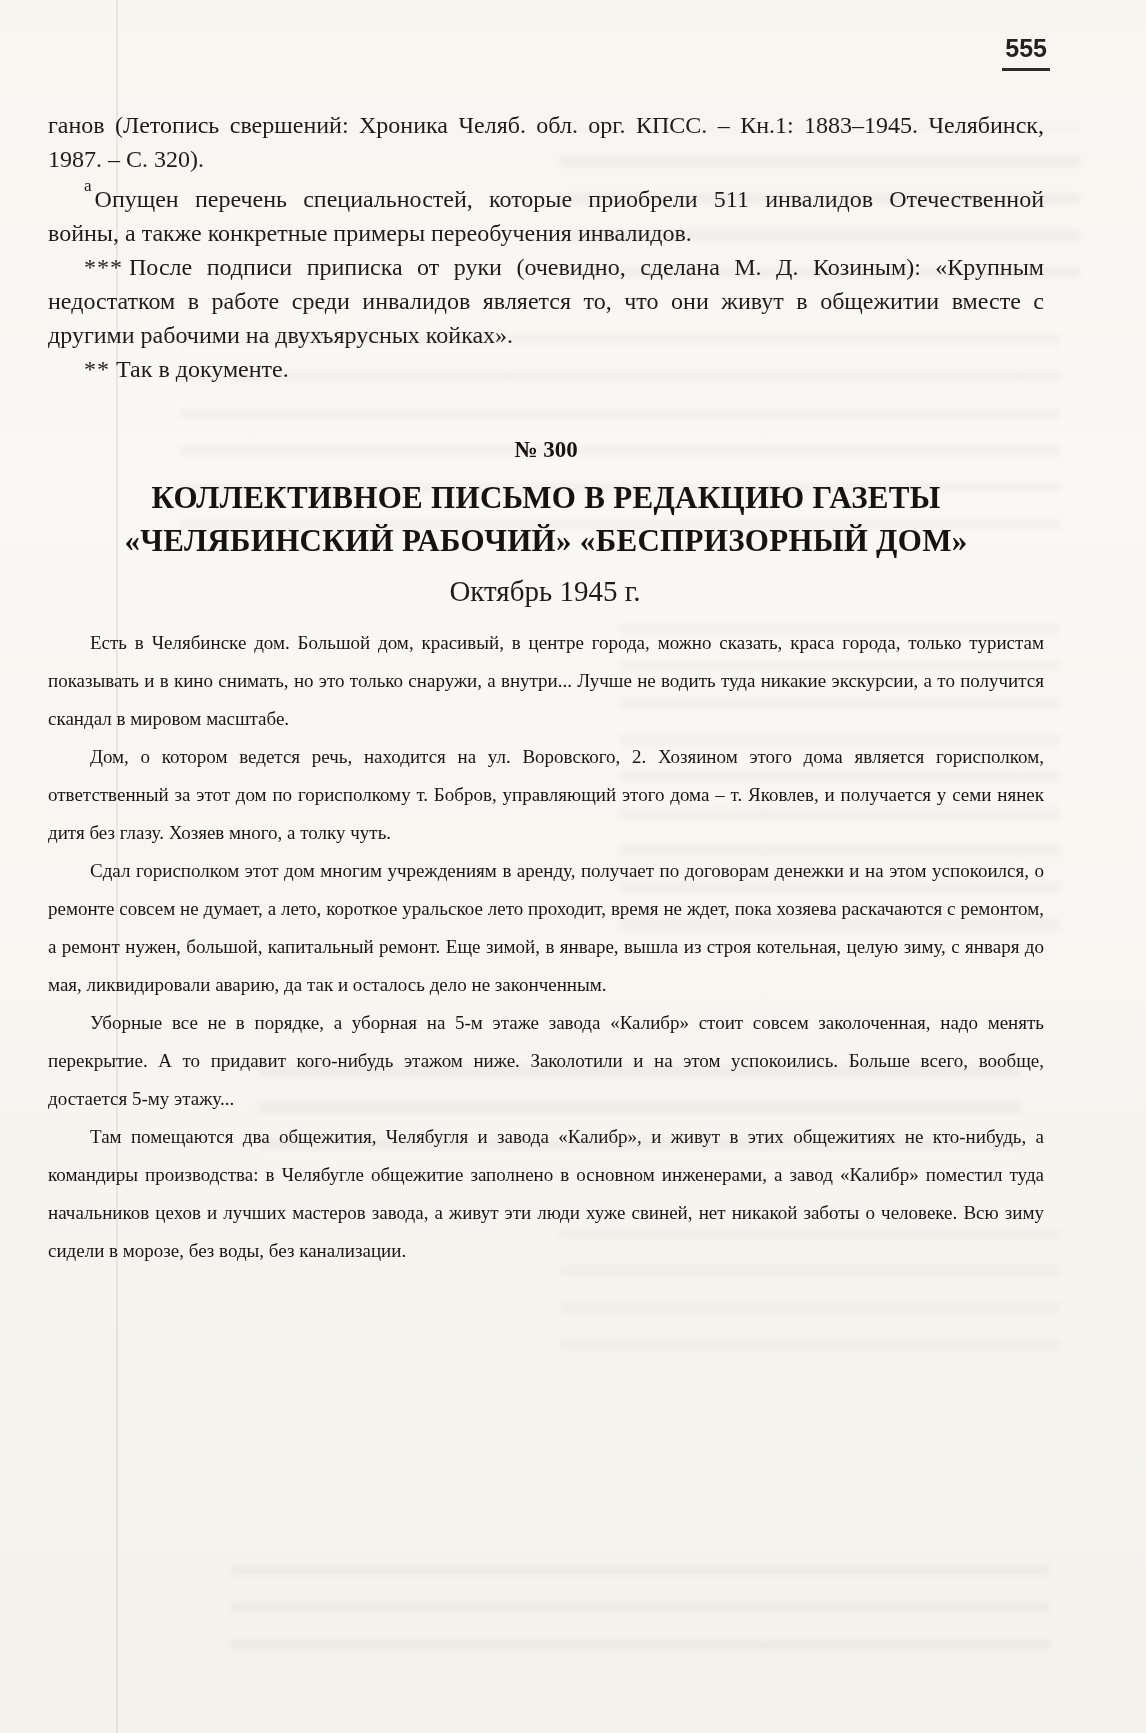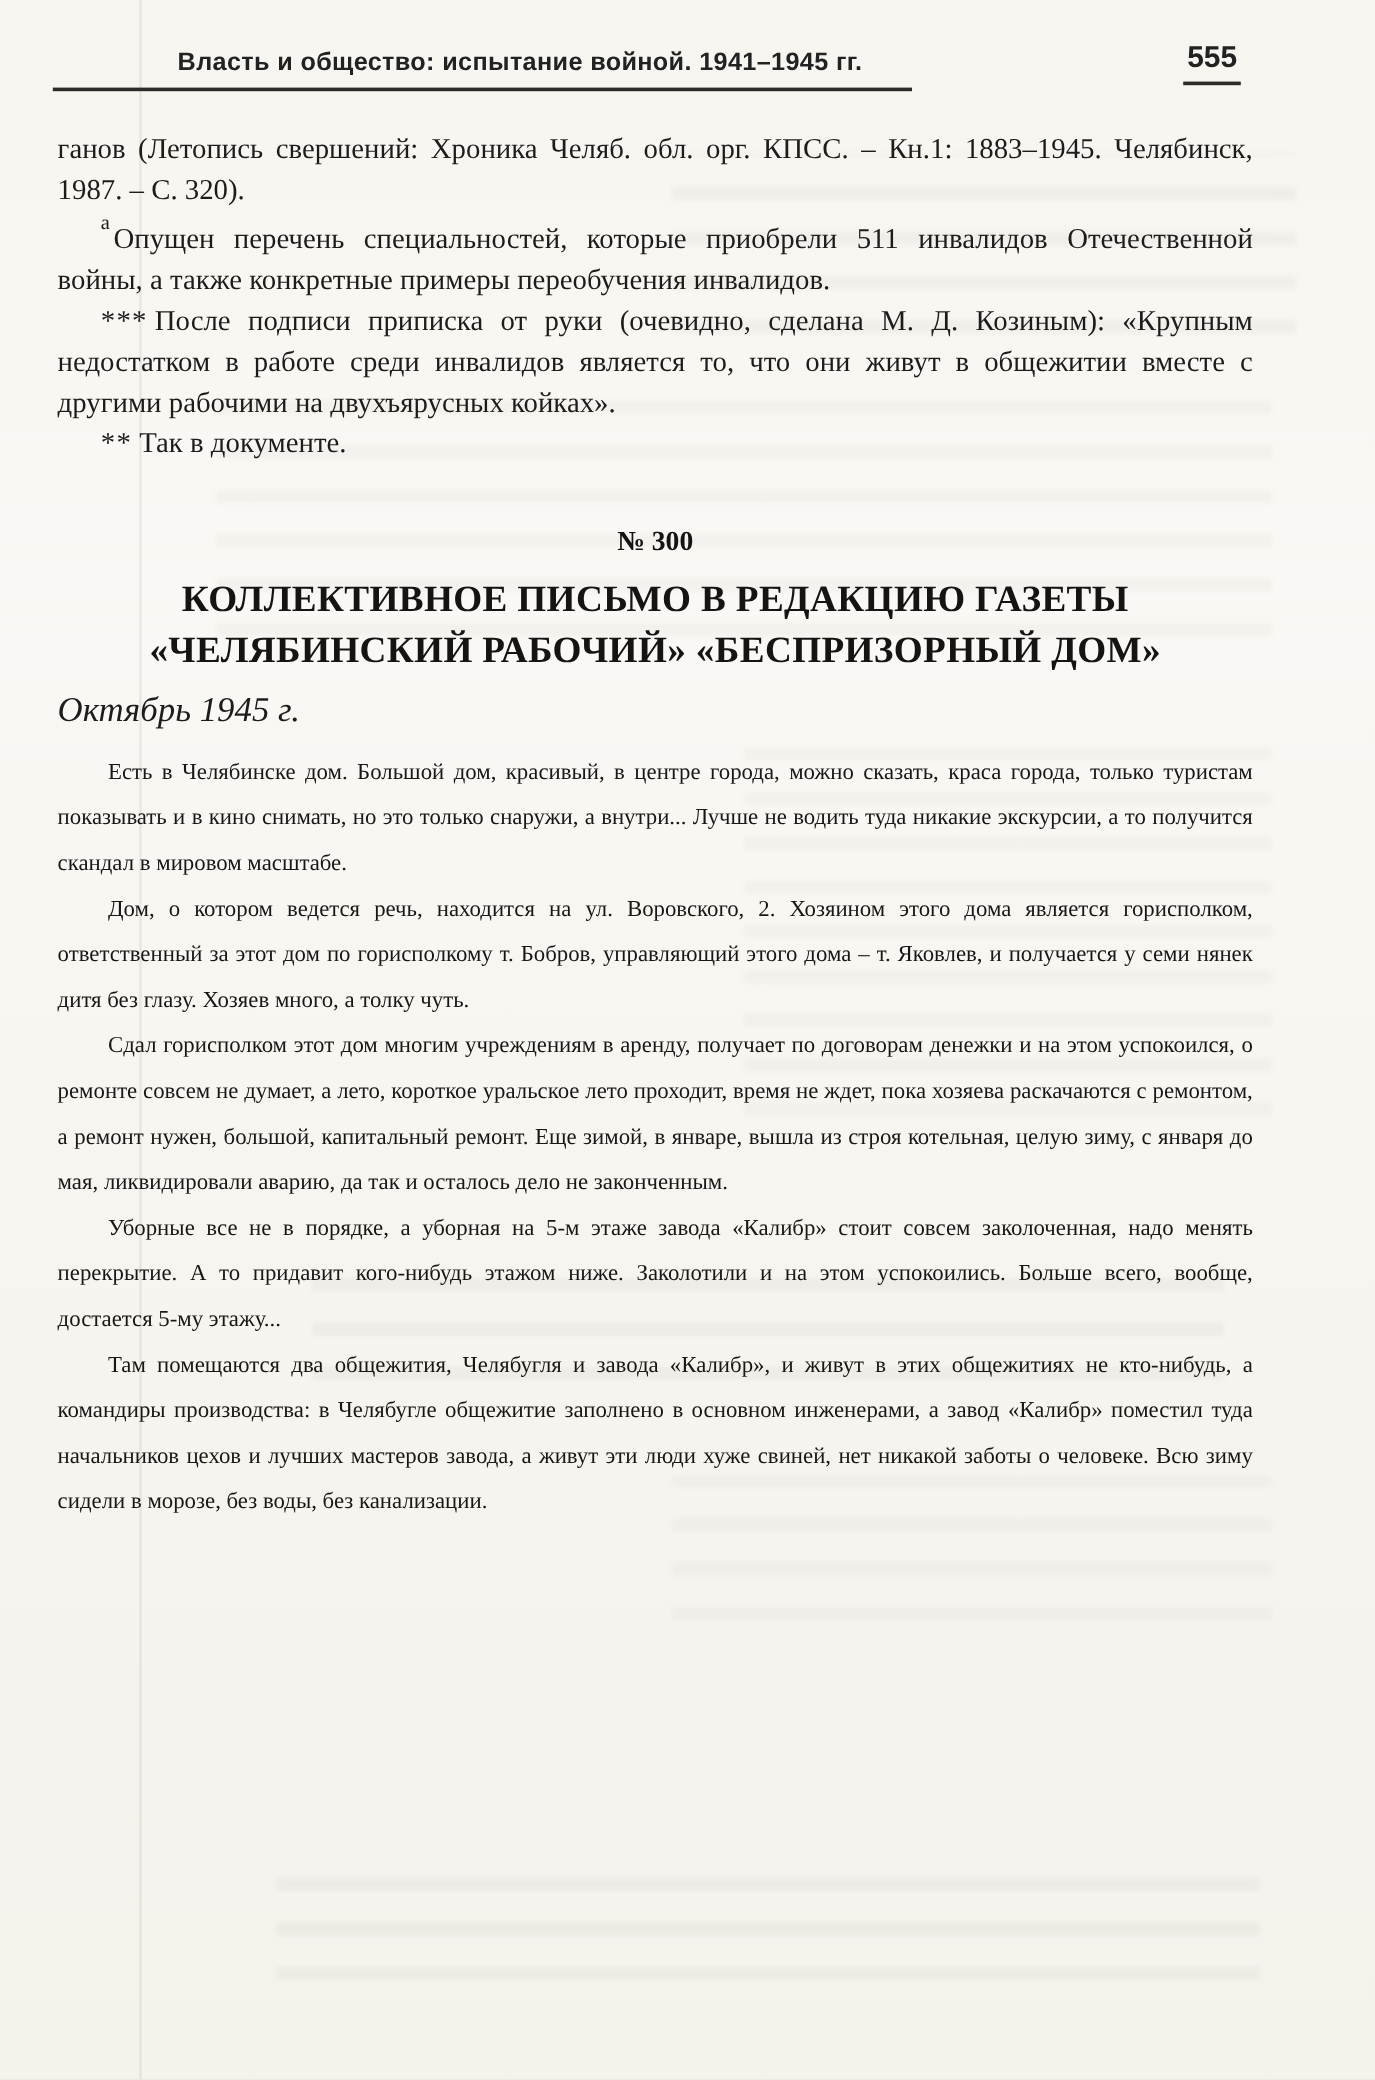--- a/index.html
+++ b/index.html
@@ -25,21 +25,21 @@
     position:absolute; left:44px; top:40px; width:716px;
     border-bottom:3px solid #2e2c2a; padding-bottom:9px;
   }
   .rh-text {
     margin-left:104px;
     font-family:"Liberation Sans", sans-serif;
     font-weight:bold; font-size:21px; letter-spacing:.3px; color:#222;
     white-space:nowrap;
   }
   .rh-num {
-    position:absolute; right:112px; top:34px;
+    position:absolute; right:96px; top:34px;
     font-family:"Liberation Sans", sans-serif;
     font-weight:bold; font-size:25px; color:#222;
     border-bottom:3px solid #2e2c2a; padding:0 3px 5px 3px;margin-left:23px;
   }
   
   .col {
     position:absolute; left:48px; top:108px; width:996px;
   }
   .fn {
     font-size:24px; line-height:34px; text-align:justify; color:#1d1c1b;
@@ -52,21 +52,21 @@
   .doc-num {
     margin-top:46px; text-align:center;
     font-weight:bold; font-size:23px; line-height:36px; color:#151413;
   }
   .doc-title {
     margin-top:8px; text-align:center;
     font-weight:bold; font-size:31px; line-height:43px; color:#151413;
     letter-spacing:.3px;
   }
   .doc-date {
-    margin-top:12px; text-align:left; font-style:italic;
+    margin-top:12px; text-align:center; 
     font-size:29px; line-height:34px; padding-right:2px; color:#1d1c1b;
   }
   .body-text { margin-top:16px; }
   .body-p {
     font-size:19px; line-height:38px; text-align:justify;
     text-indent:42px; color:#181716;
   }
   
   .ghost {
     position:absolute; pointer-events:none;
@@ -88,23 +88,20 @@
 
   <div class="gutter-line"></div>
 
   <div class="ghost g1"></div>
   <div class="ghost g2"></div>
   <div class="ghost g3"></div>
   <div class="ghost g4"></div>
   <div class="ghost g5"></div>
   <div class="ghost g6"></div>
 
-  <div class="rh-left">
-    <div class="rh-text">Власть и общество: испытание войной. 1941–1945 гг.</div>
-  </div>
   <div class="rh-num">555</div>
 
   <div class="col">
 
     <section class="footnotes">
       <p class="fn">ганов (Летопись свершений: Хроника Челяб. обл. орг. КПСС. – Кн.1: 1883–1945. Челябинск, 1987. – С. 320).</p>
       <p class="fn indent"><sup class="mk-a">а</sup><span>Опущен перечень специальностей, которые приобрели 511 инвалидов Отечественной войны, а также конкретные примеры переобучения инвалидов.</span></p>
       <p class="fn indent"><span class="mk">***</span><span>После подписи приписка от руки (очевидно, сделана М. Д. Козиным): «Крупным недостатком в работе среди инвалидов является то, что они живут в общежитии вместе с другими рабочими на двухъярусных койках».</span></p>
       <p class="fn indent"><span class="mk">**</span><span>Так в документе.</span></p>
     </section>

